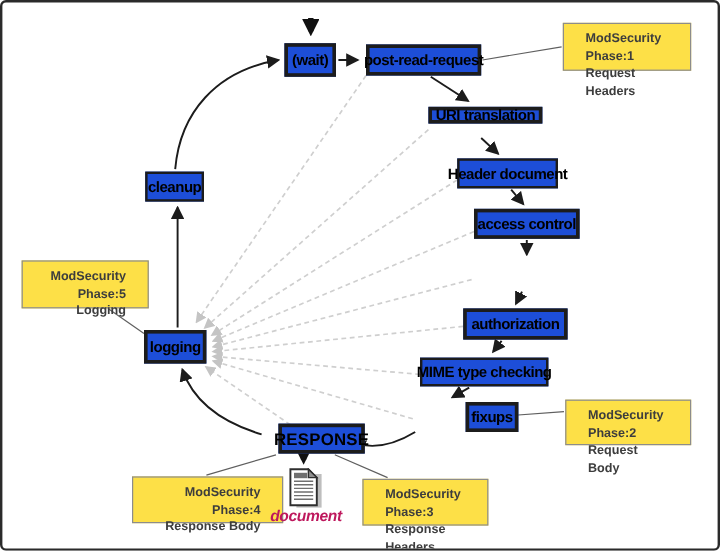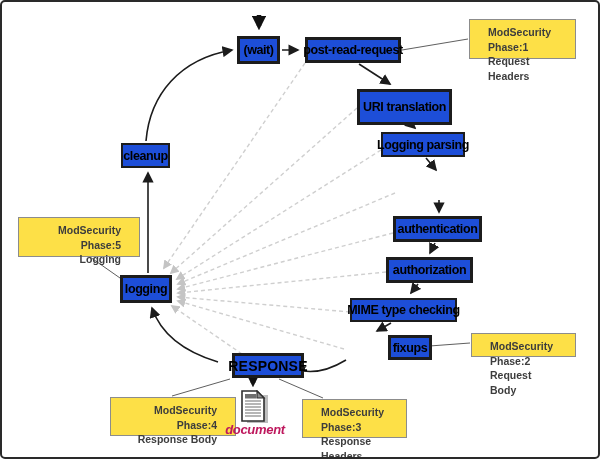--- a/index.html
+++ b/index.html
@@ -87,28 +87,28 @@
       <path d="M251,377 L251,381" marker-end="url(#mArrowBig)"></path>
     </g>
   </svg>
 
   <div class="node b3" style="left:235px;top:34px;width:43px;height:28px;">
       <span>(wait)</span>
     </div>
   <div class="node b3" style="left:303px;top:35px;width:96px;height:26px;">
       <span>post-read-request</span>
     </div>
-  <div class="node b3" style="left:355px;top:87px;width:95px;height:36px;">
+  <div class="node b3" style="left:355px;top:87px;width:95px;height:14px;">
       <span>URI translation</span>
     </div>
   <div class="node" style="left:379px;top:130px;width:84px;height:25px;">
-      <span>Logging parsing</span>
+      <span>Header document</span>
     </div>
-  <div class="node b3" style="left:391px;top:214px;width:89px;height:26px;">
-      <span>authentication</span>
+  <div class="node b3" style="left:393px;top:172px;width:88px;height:25px;">
+      <span>access control</span>
     </div>
   <div class="node b3" style="left:384px;top:255px;width:87px;height:26px;">
       <span>authorization</span>
     </div>
   <div class="node" style="left:348px;top:296px;width:107px;height:24px;">
       <span>MIME type checking</span>
     </div>
   <div class="node b3" style="left:342px;top:333px;width:44px;height:25px;margin-left:44px;">
       <span>fixups</span>
     </div>
@@ -119,33 +119,33 @@
       <span>logging</span>
     </div>
   <div class="node" style="left:119px;top:141px;width:49px;height:25px;">
       <span>cleanup</span>
     </div>
 
   <div class="callout" style="left:467px;top:17px;width:107px;height:40px;">
     <div>ModSecurity Phase:1</div>
     <div>Request Headers</div>
   </div>
-  <div class="callout" style="left:469px;top:331px;width:105px;height:24px;">
+  <div class="callout" style="left:469px;top:331px;width:105px;height:38px;">
     <div>ModSecurity Phase:2</div>
     <div>Request Body</div>
   </div>
   <div class="callout" style="left:300px;top:397px;width:105px;height:39px;">
     <div>ModSecurity Phase:3</div>
     <div>Response Headers</div>
   </div>
   <div class="callout right" style="left:108px;top:395px;width:126px;height:39px;">
     <div>ModSecurity Phase:4</div>
     <div>Response Body</div>
   </div>
-  <div class="callout right" style="left:16px;top:215px;width:122px;height:40px;">
+  <div class="callout right" style="left:16px;top:215px;width:106px;height:40px;">
     <div>ModSecurity Phase:5</div>
     <div>Logging</div>
   </div>
 
   <svg class="doc-icon" style="left:237px;top:388px;" width="32" height="36" viewBox="0 0 32 36">
     <rect x="8" y="5" width="21" height="28" fill="#a8a8a8" opacity="0.75"></rect>
     <path d="M3,1 h15 l7,7 v23 h-22 z" fill="#ffffff" stroke="#2f2f2f" stroke-width="1.6"></path>
     <path d="M18,1 l7,7 h-7 z" fill="#8f8f8f" stroke="#2f2f2f" stroke-width="1.2"></path>
     <rect x="6" y="4" width="11" height="4.5" fill="#6f6f6f"></rect>
     <path d="M6,11 h16 M6,14 h16 M6,17 h16 M6,20 h16 M6,23 h16 M6,26 h16" stroke="#6f6f6f" stroke-width="1.2"></path>

